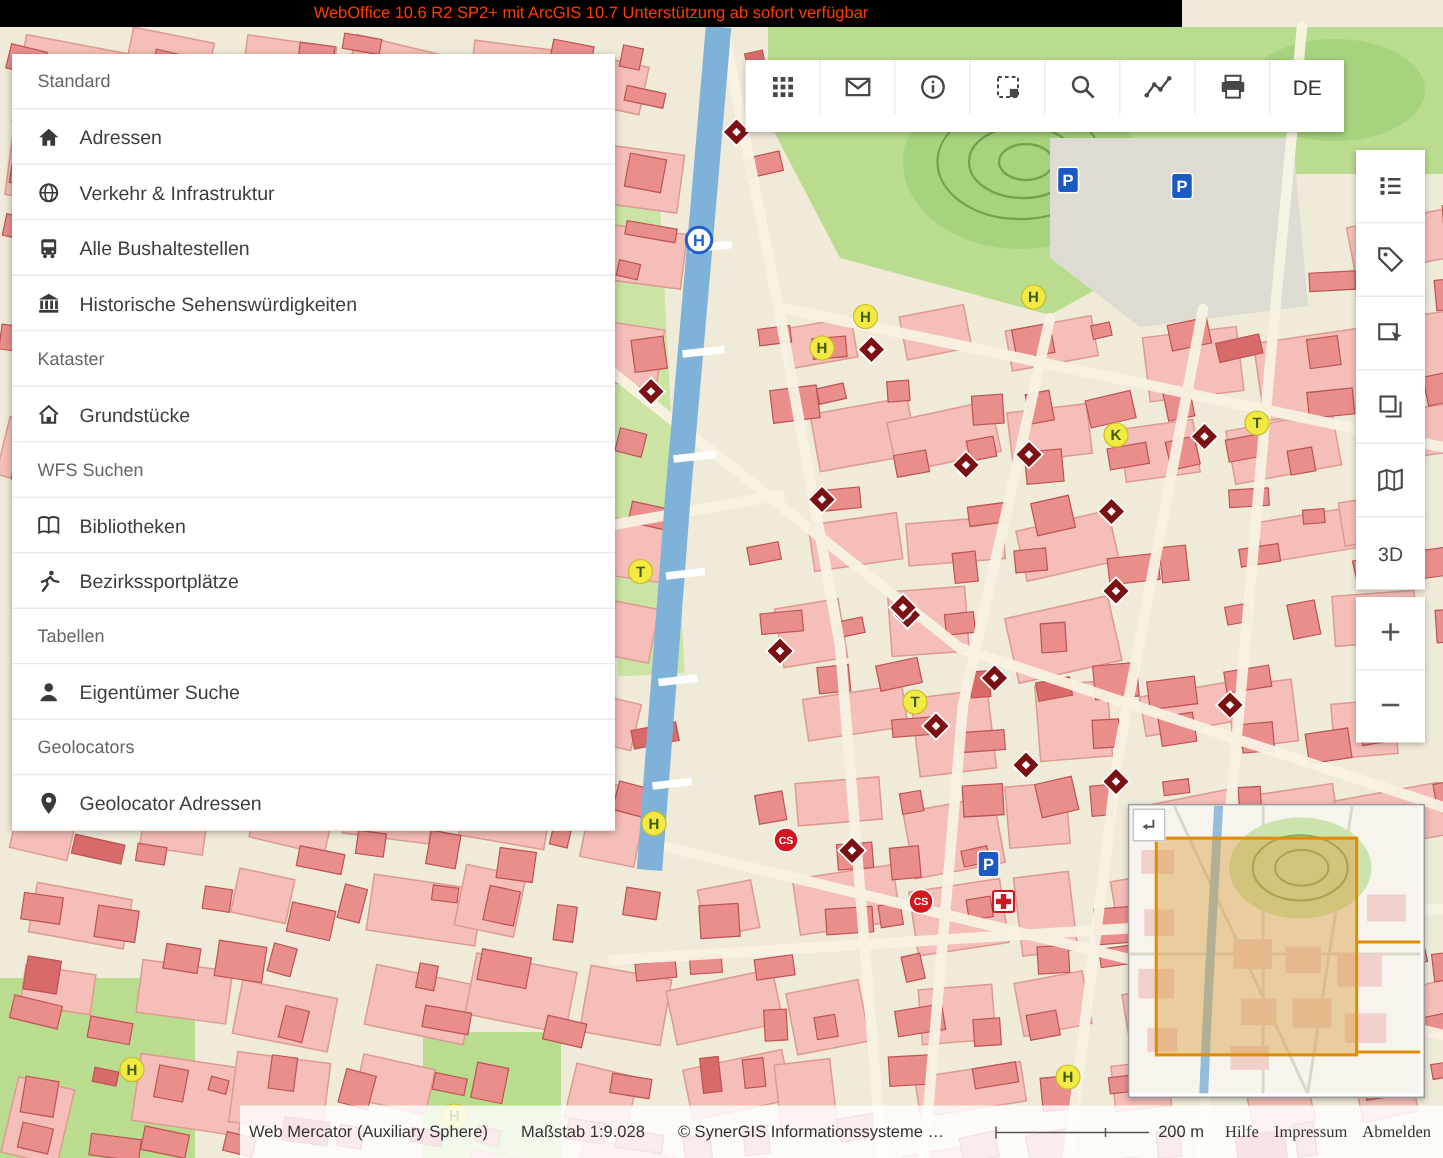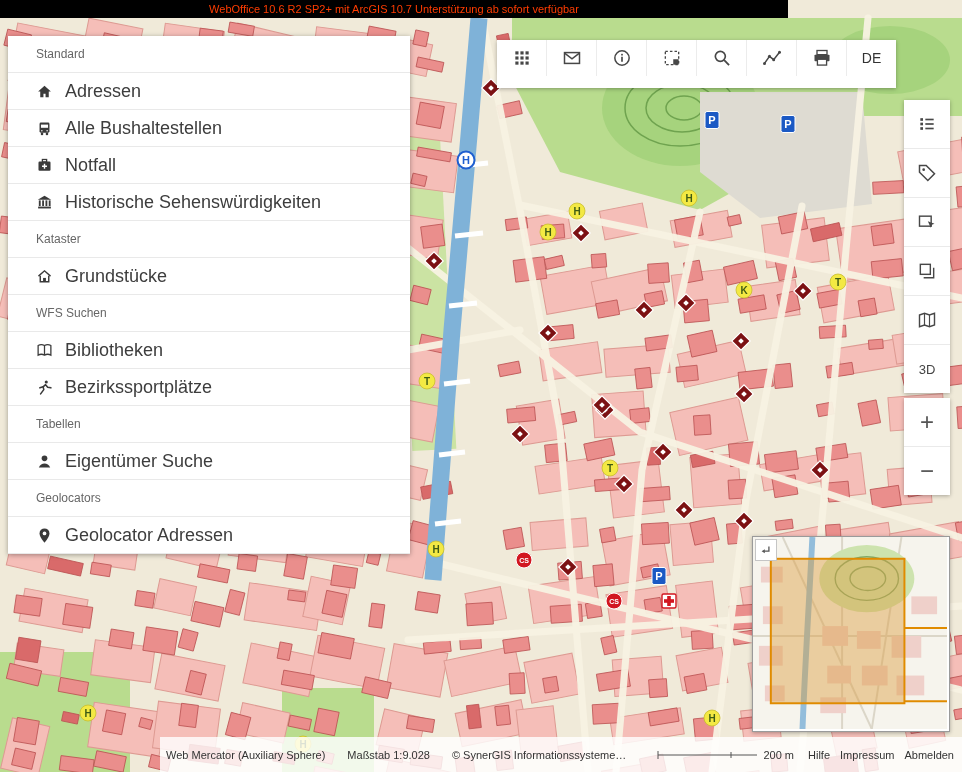--- a/index.html
+++ b/index.html
@@ -11,22 +11,22 @@
     display:flex;align-items:center;justify-content:center;z-index:50;}
   #notification span{color:#ff3c00;font-size:11px;}
 
   
   #search-panel{position:absolute;left:8px;top:36px;width:402px;background:#fff;z-index:30;
     box-shadow:0 1px 5px rgba(0,0,0,.35);}
   #panel-header{height:51px;background:#ededed;border-bottom:1px solid #dcdcdc;
     display:flex;align-items:center;gap:13px;padding:0 15px;font-size:13px;color:#444;}
   #panel-header .ic{width:19px;height:19px;color:#555;}
   .panel-row{display:flex;align-items:center;height:36px;border-bottom:1px solid #e9e9e9;background:#fff;}
-  .section-row{padding-left:28px;font-size:12px;color:#666;}
-  .item-row{padding-left:28px;gap:12px;font-size:18px;color:#3d3d3d;cursor:pointer;}
+  .section-row{padding-left:17px;font-size:12px;color:#666;}
+  .item-row{padding-left:16px;gap:12px;font-size:13px;color:#3d3d3d;cursor:pointer;}
   .ic{display:inline-block;flex:0 0 auto;}
   .ic svg{width:100%;height:100%;display:block;}
   .item-row .ic{width:17px;height:17px;color:#3a3a3a;}
 
   
   #toolbar{position:absolute;left:497px;top:40px;height:48px;background:#fff;display:flex;z-index:30;
     box-shadow:0 1px 4px rgba(0,0,0,.3);}
   .tcell{width:49px;height:36px;display:flex;align-items:center;justify-content:center;
     border-left:1px solid #ececec;color:#474747;cursor:pointer;}
   .tcell:first-child{border-left:none;}
@@ -53,21 +53,21 @@
     border:1px solid #c5c5c5;display:flex;align-items:center;justify-content:center;cursor:pointer;z-index:26;}
   #overview-collapse .ic{width:14px;height:14px;color:#555;}
 
   
   #statusbar{position:absolute;left:160px;right:0;bottom:0;height:27px;
     background:rgba(255,255,255,.82);z-index:40;display:flex;align-items:center;
     font-size:11px;color:#333;padding:4px 6px;white-space:nowrap;}
   #statusbar .sb{margin-right:22px;}
   #sb-copyright{flex:1 1 auto;overflow:hidden;text-overflow:ellipsis;}
   #scalebar{margin:0 6px 0 8px;}
-  #sb-links{display:flex;gap:10px;margin-left:14px;margin-right:2px;}
+  #sb-links{display:flex;gap:10px;margin-left:14px;margin-right:2px;font-family:Liberation Serif, serif;}
   #sb-links a{color:#333;text-decoration:none;cursor:pointer;}
 </style>
 </head>
 <body>
 
 <svg id="map-canvas" viewBox="0 0 962 772" xmlns="http://www.w3.org/2000/svg">
   <g>
     <rect x="0" y="0" width="962" height="772" fill="#f0ead9"></rect>
     <rect x="404" y="130" width="44" height="320" fill="#cbe3a3" transform="rotate(-3 426 290)"></rect>
     <polygon points="512,18 808,18 808,150 700,210 560,172 512,80" fill="#b9dc8e"></polygon>
@@ -658,39 +658,39 @@
         <span class="ic">
           <svg viewBox="0 0 24 24">
             <path d="M12 4l9 8h-3v8h-4.5v-5h-3v5H6v-8H3z" fill="currentColor"></path>
           </svg>
         </span>
         <span>Adressen</span>
       </div>
       <div class="panel-row item-row">
         <span class="ic">
           <svg viewBox="0 0 24 24">
+            <circle cx="12" cy="12" r="8" fill="none" stroke="currentColor" stroke-width="2"></circle>
+            <ellipse cx="12" cy="12" rx="3.6" ry="8" fill="none" stroke="currentColor" stroke-width="1.5"></ellipse>
+            <line x1="4" y1="12" x2="20" y2="12" stroke="currentColor" stroke-width="1.5"></line>
+          </svg>
+        </span>
+        <span>Verkehr &amp; Infrastruktur</span>
+      </div>
+      <div class="panel-row item-row">
+        <span class="ic">
+          <svg viewBox="0 0 24 24">
             <rect x="5" y="3.5" width="14" height="14.5" rx="2" fill="currentColor"></rect>
             <rect x="7" y="6.5" width="10" height="4.5" fill="#fff"></rect>
             <circle cx="8.3" cy="15.2" r="1.1" fill="#fff"></circle>
             <circle cx="15.7" cy="15.2" r="1.1" fill="#fff"></circle>
             <circle cx="8.5" cy="19.6" r="1.8" fill="currentColor"></circle>
             <circle cx="15.5" cy="19.6" r="1.8" fill="currentColor"></circle>
           </svg>
         </span>
         <span>Alle Bushaltestellen</span>
-      </div>
-      <div class="panel-row item-row">
-        <span class="ic">
-          <svg viewBox="0 0 24 24">
-            <rect x="9" y="3.5" width="6" height="3.5" fill="none" stroke="currentColor" stroke-width="1.8"></rect>
-            <rect x="3.5" y="6.5" width="17" height="13" rx="1.5" fill="currentColor"></rect>
-            <path d="M11 9.5h2v2.5h2.5v2H13v2.5h-2V14H8.5v-2H11z" fill="#fff"></path>
-          </svg>
-        </span>
-        <span>Notfall</span>
       </div>
       <div class="panel-row item-row">
         <span class="ic">
           <svg viewBox="0 0 24 24">
             <path d="M12 2.5l9.5 5.5h-19z" fill="currentColor"></path>
             <rect x="4" y="9" width="2.6" height="8" fill="currentColor"></rect>
             <rect x="8.7" y="9" width="2.6" height="8" fill="currentColor"></rect>
             <rect x="13.4" y="9" width="2.6" height="8" fill="currentColor"></rect>
             <rect x="18" y="9" width="2.6" height="8" fill="currentColor"></rect>
             <rect x="3" y="17.8" width="18" height="2.6" fill="currentColor"></rect>

